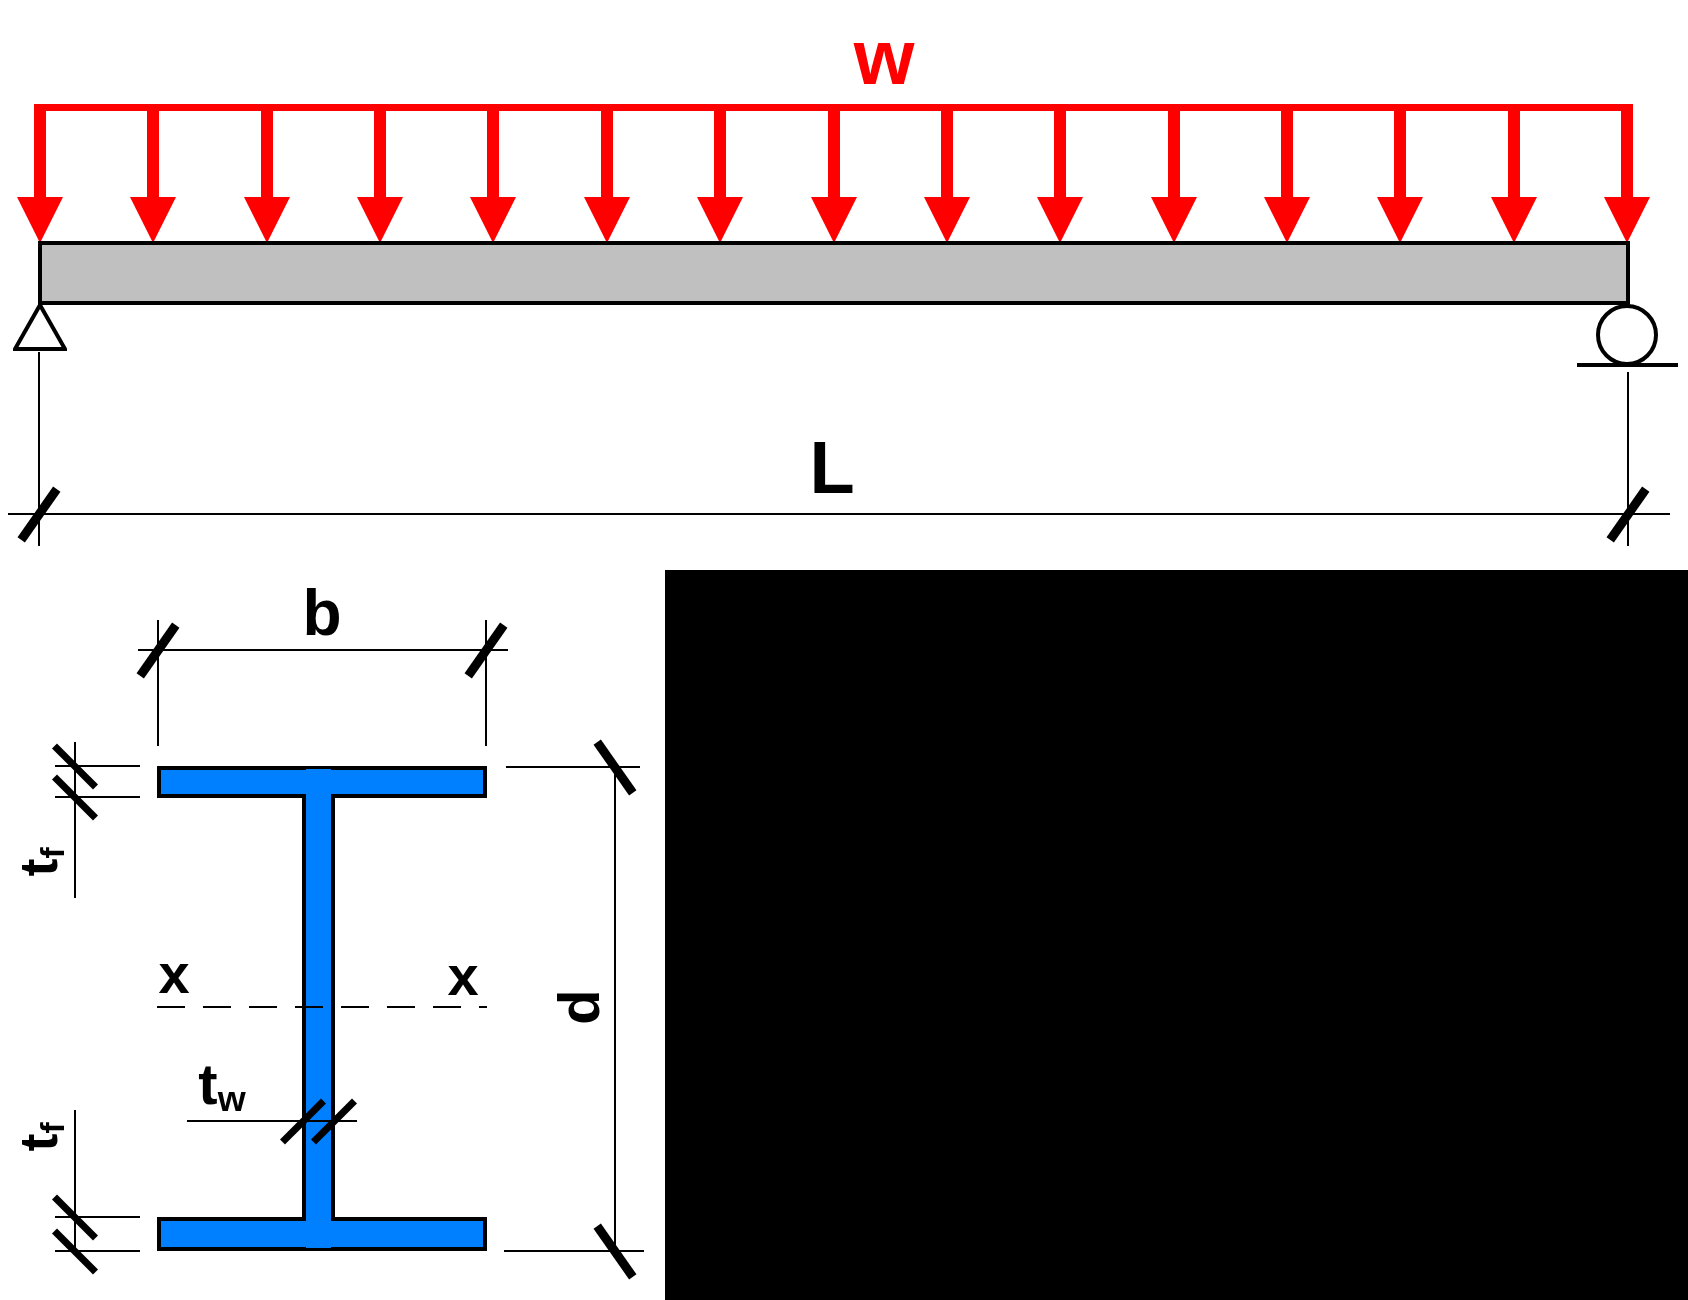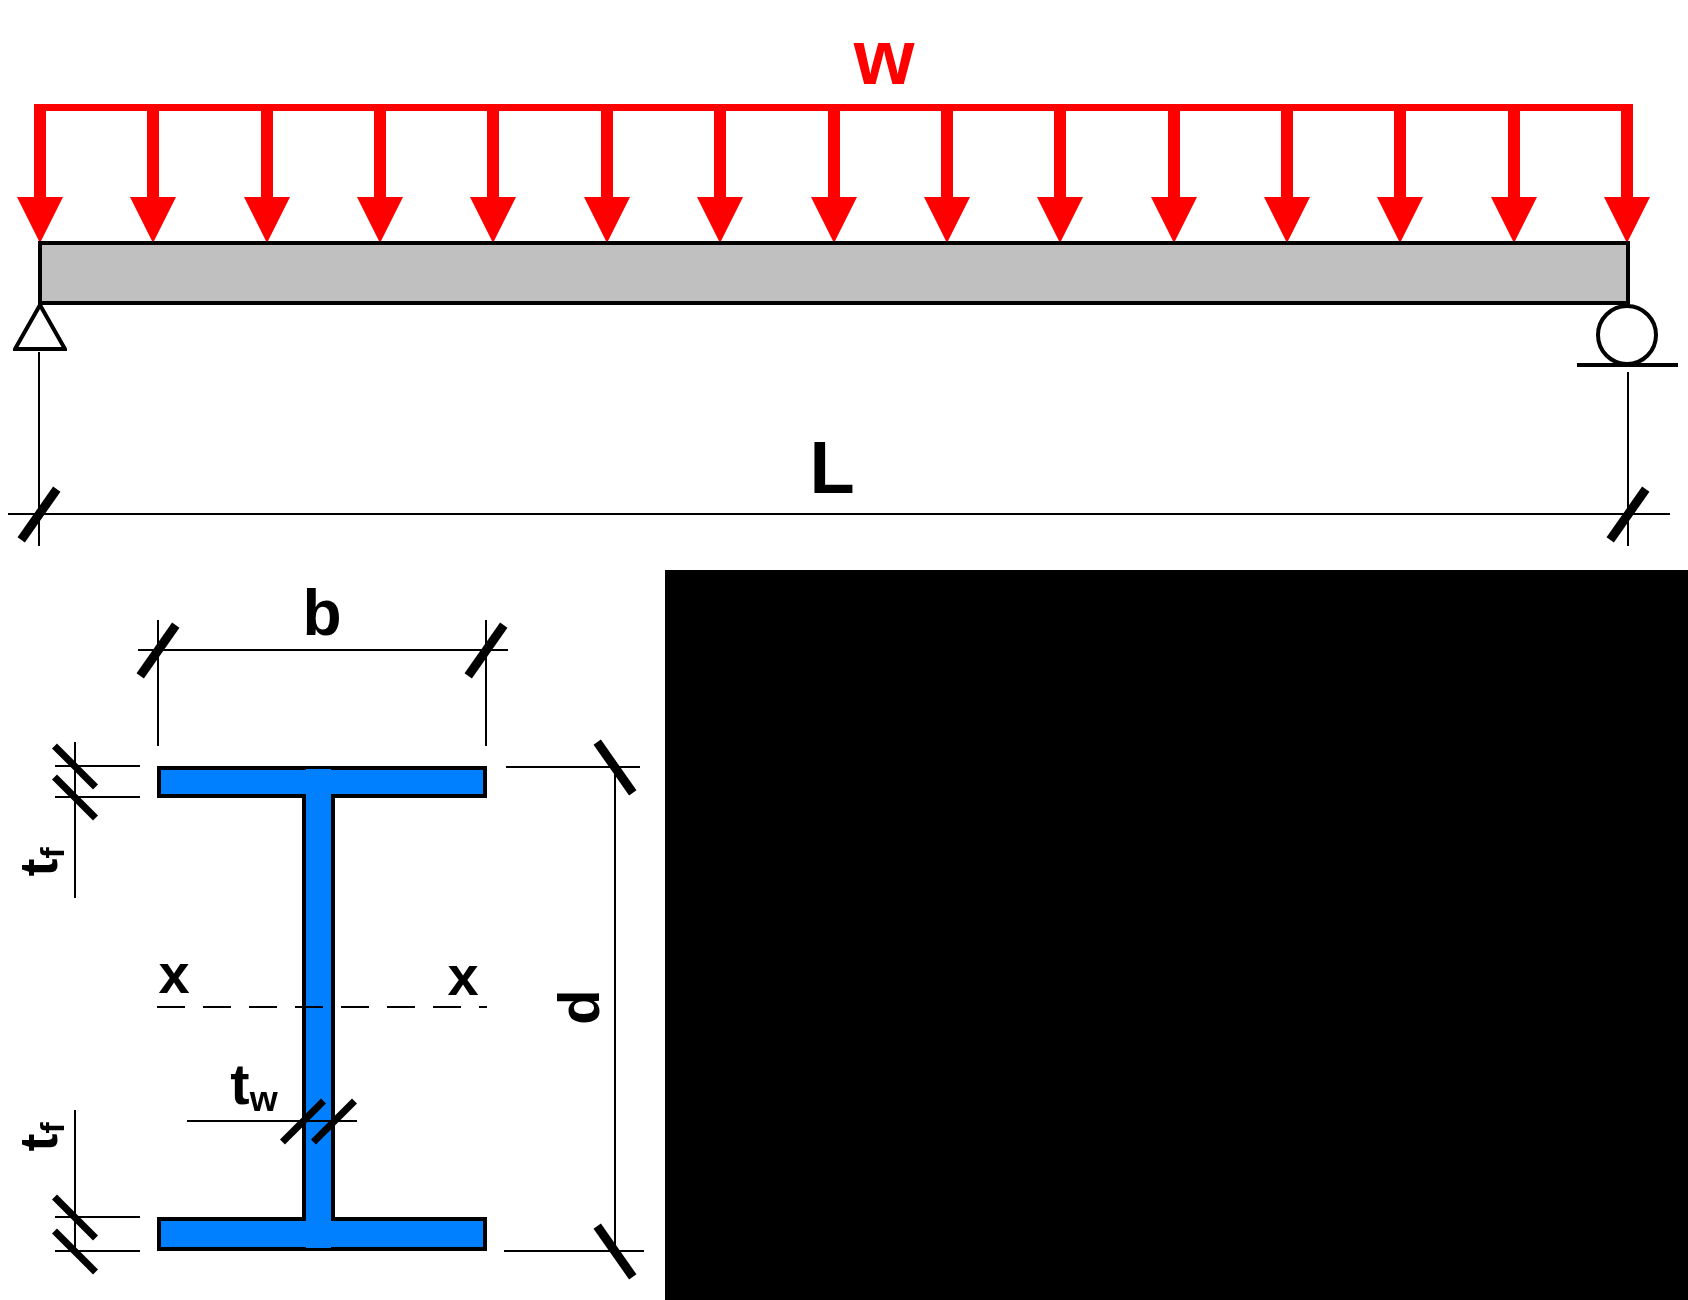--- a/index.html
+++ b/index.html
@@ -173,21 +173,21 @@
   <div class="vline" style="left:74px;top:742px;width:2px;height:156px;"></div>
   <div class="tick-sm slash-dn45" style="left:46px;top:763px;"></div>
   <div class="tick-sm slash-dn45" style="left:46px;top:794px;"></div>
   <div class="label rot" style="left:40px;top:862px;font-size:54px;">
     <span>t</span><span class="subscript">f</span>
   </div>
 
   <div class="hline z5" style="left:187px;top:1120px;width:170px;height:2px;"></div>
   <div class="tick-sm slash-up45 z5" style="left:274px;top:1118px;"></div>
   <div class="tick-sm slash-up45 z5" style="left:305px;top:1118px;"></div>
-  <div class="label" style="left:222px;top:1086px;font-size:58px;margin-left:32px;">
+  <div class="label" style="left:222px;top:1086px;font-size:58px;">
     <span>t</span><span class="subscript">w</span>
   </div>
 
   <div class="vline" style="left:74px;top:1110px;width:2px;height:140px;"></div>
   <div class="hline" style="left:55px;top:1216px;width:85px;height:2px;"></div>
   <div class="hline" style="left:55px;top:1250px;width:85px;height:2px;"></div>
   <div class="tick-sm slash-dn45" style="left:46px;top:1214px;"></div>
   <div class="tick-sm slash-dn45" style="left:46px;top:1248px;"></div>
   <div class="label rot" style="left:40px;top:1137px;font-size:54px;">
     <span>t</span><span class="subscript">f</span>

